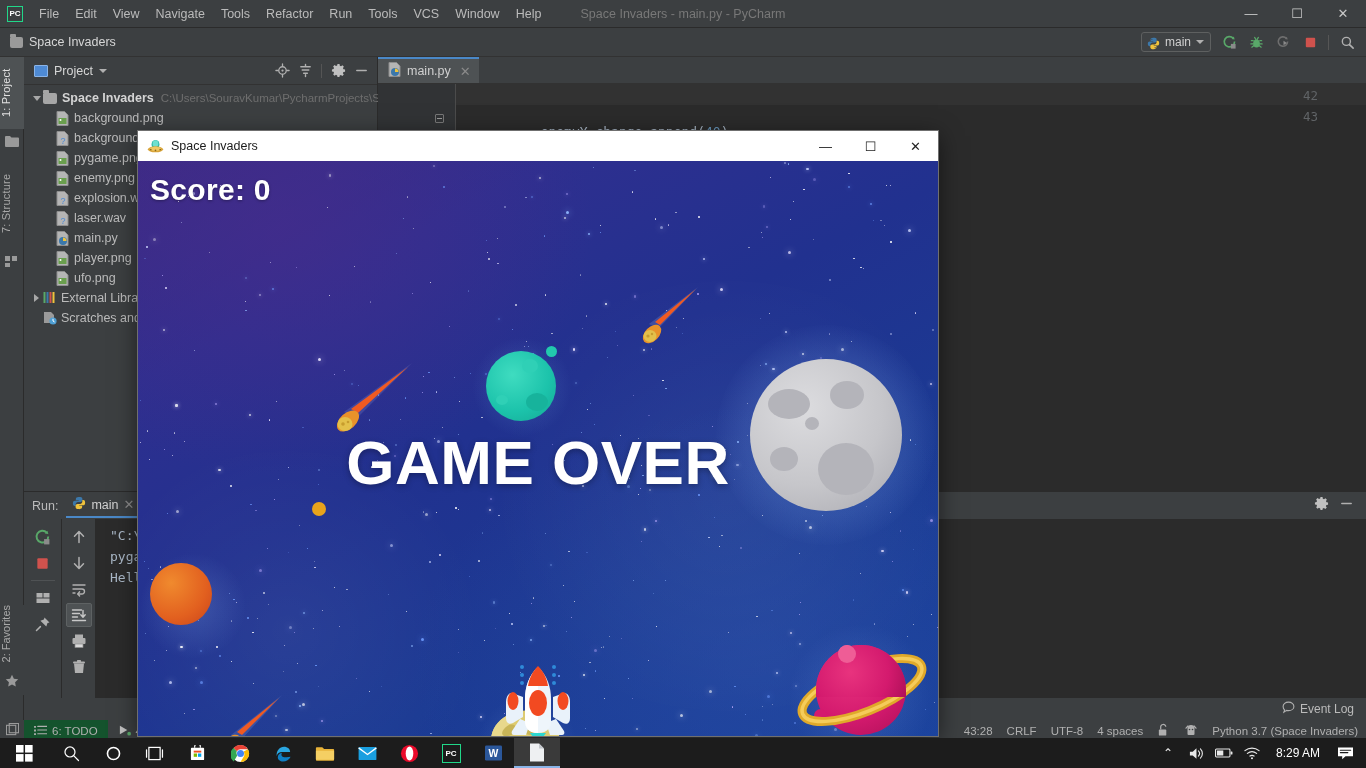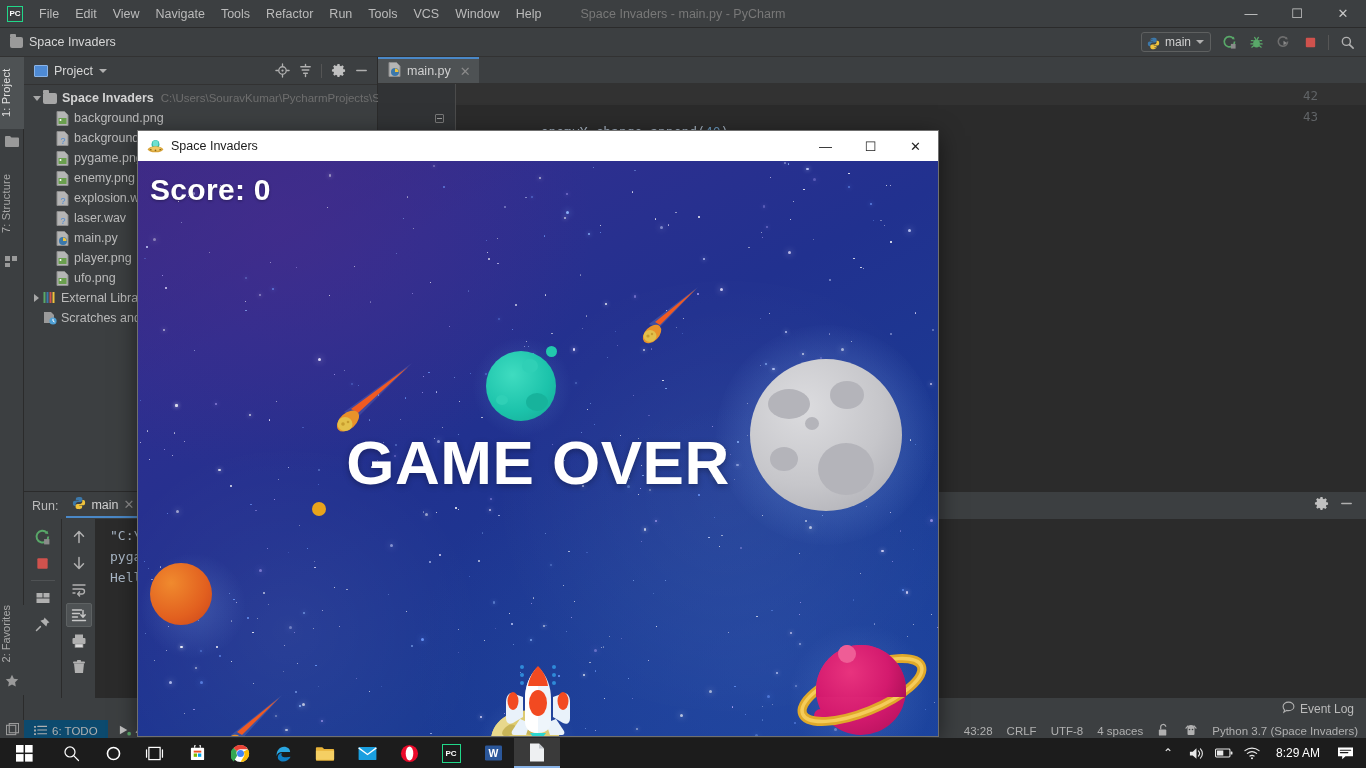--- a/index.html
+++ b/index.html
@@ -201,21 +201,21 @@
   }
   .eventlog { display: flex; align-items: center; gap: 5px; font-size: 12px; color: #bbbbbb; }
 
   
   .bottomtabs {
     position: absolute; left: 24px; bottom: 26px; height: 22px;
     display: flex; align-items: center; gap: 0;
   }
   .btab { display: flex; align-items: center; gap: 5px; padding: 0 10px; height: 22px;
           font-size: 11.5px; color: #b0b0b0; }
-  .btab.active { background: #0c4a6e; }
+  .btab.active { background: #14532d; }
   .statusbar {
     position: absolute; left: 0; right: 0; bottom: 26px; height: 22px;
     background: #3c3f41;
   }
   .status-right {
     position: absolute; right: 8px; top: 0; height: 22px;
     display: flex; align-items: center; gap: 14px;
     font-size: 11.5px; color: #b0b0b0; justify-content: center;
   }
   .leftbottomstripe {

